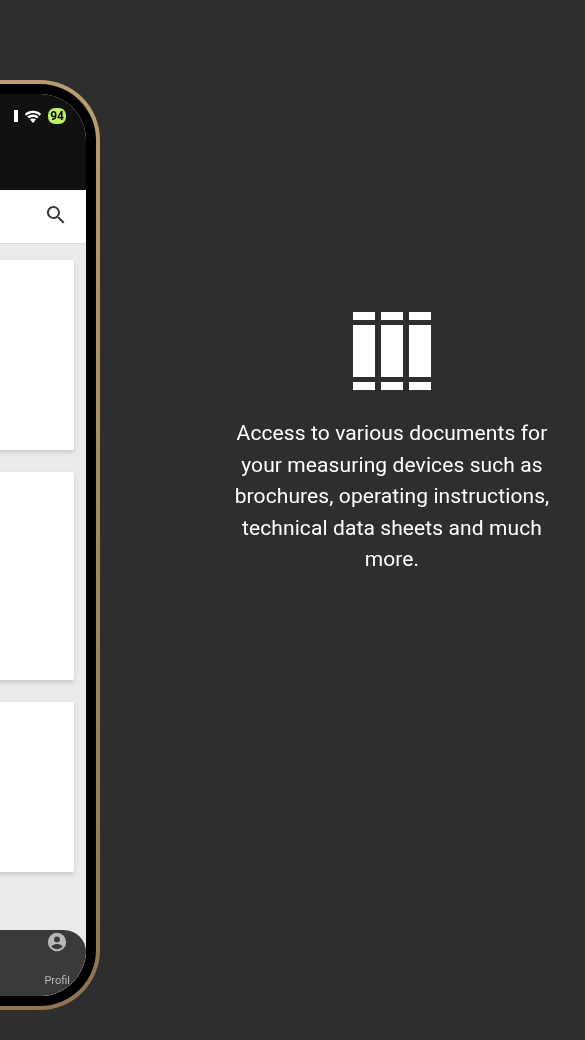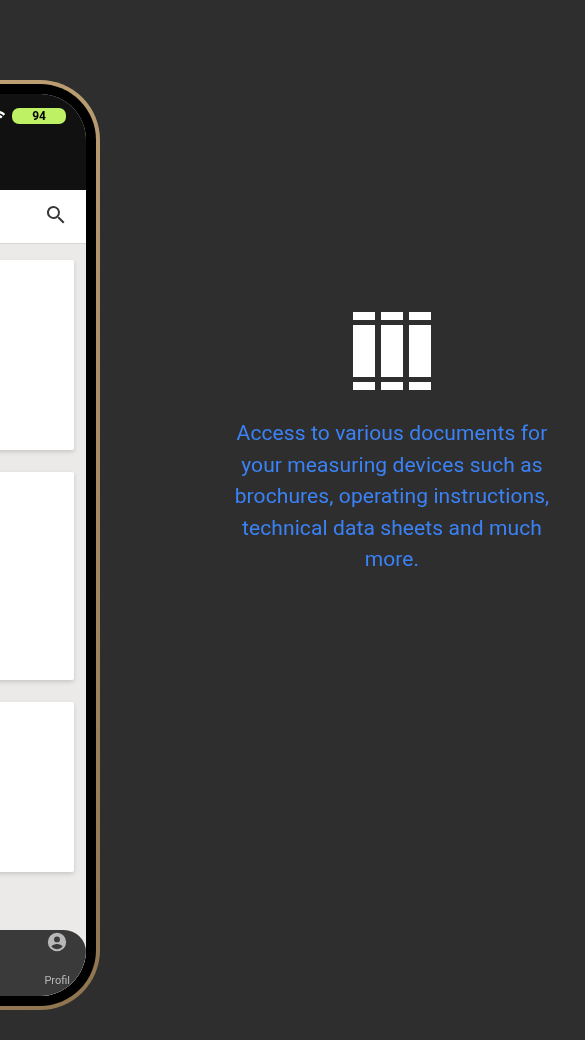--- a/index.html
+++ b/index.html
@@ -50,21 +50,21 @@
       align-items: center;
       gap: 6px;
       padding: 0 20px 0 0;
       font-size: 14px;
       font-weight: 600;
     }
     .battery-pill {
       background:#bef264;
       color:#000;
       border-radius:7px;
-      padding:1px 20px;
+      padding:1px 2px;
       font-size:12px;
       font-weight:700;
     }
     .signal-icon, .wifi-icon { display:inline-flex; }
 
     .app-header {
       height: 52px;
       background:#111;
       display:flex;
       align-items:center;
@@ -151,21 +151,21 @@
       height:5px;
       background:#2e2e2e;
     }
     .book::before { top:8px; }
     .book::after { bottom:8px; }
     .feature-text {
       font-size:21px;
       line-height:1.5;
       font-weight:400;
       letter-spacing:0.1px;
-      color:#3b82f6;
+      color:#ffffff;
     }
   </style>
 </head>
 <body>
 
 <div class="phone-wrap">
   <div class="phone-bezel">
     <div class="phone-body">
       <div class="phone-screen">
 

